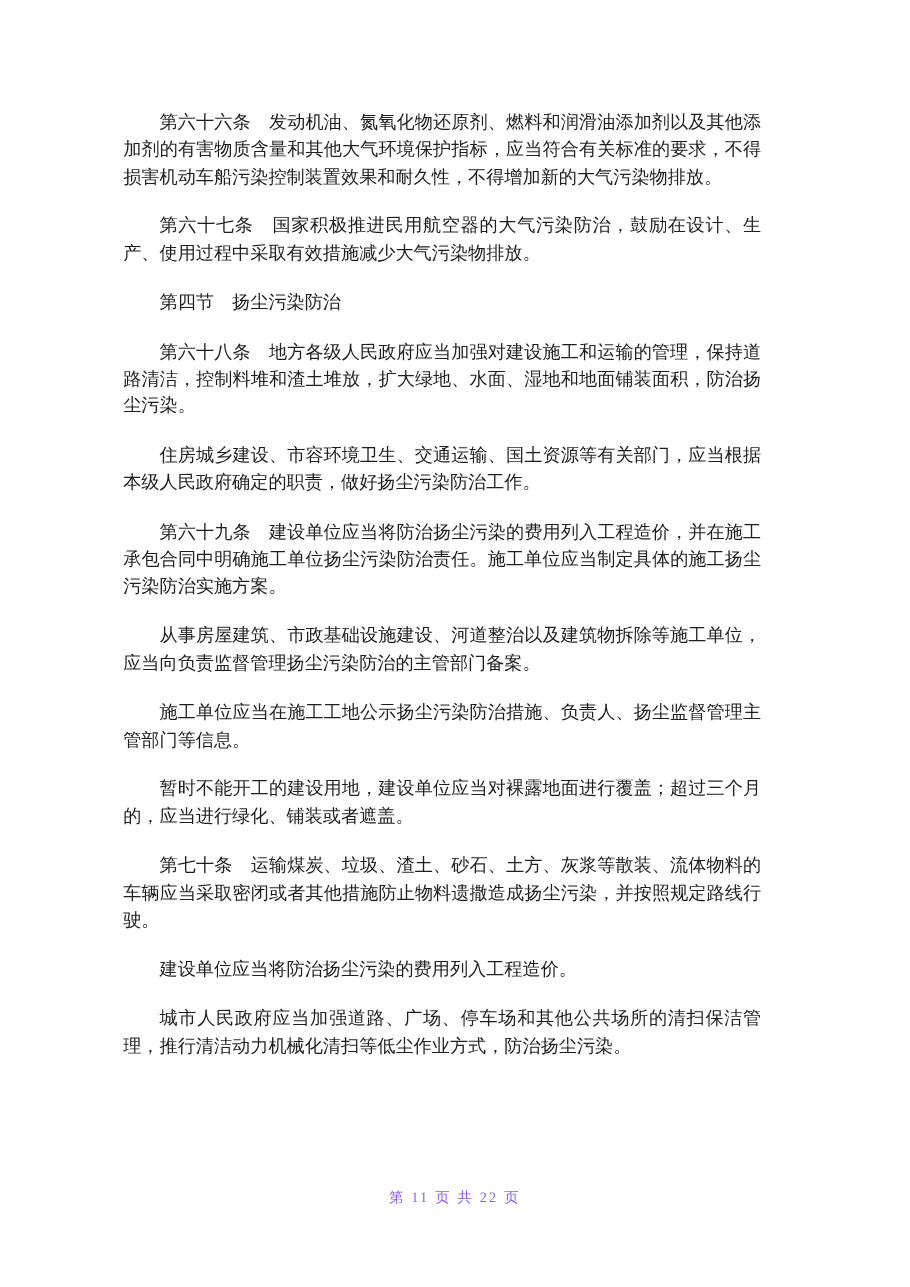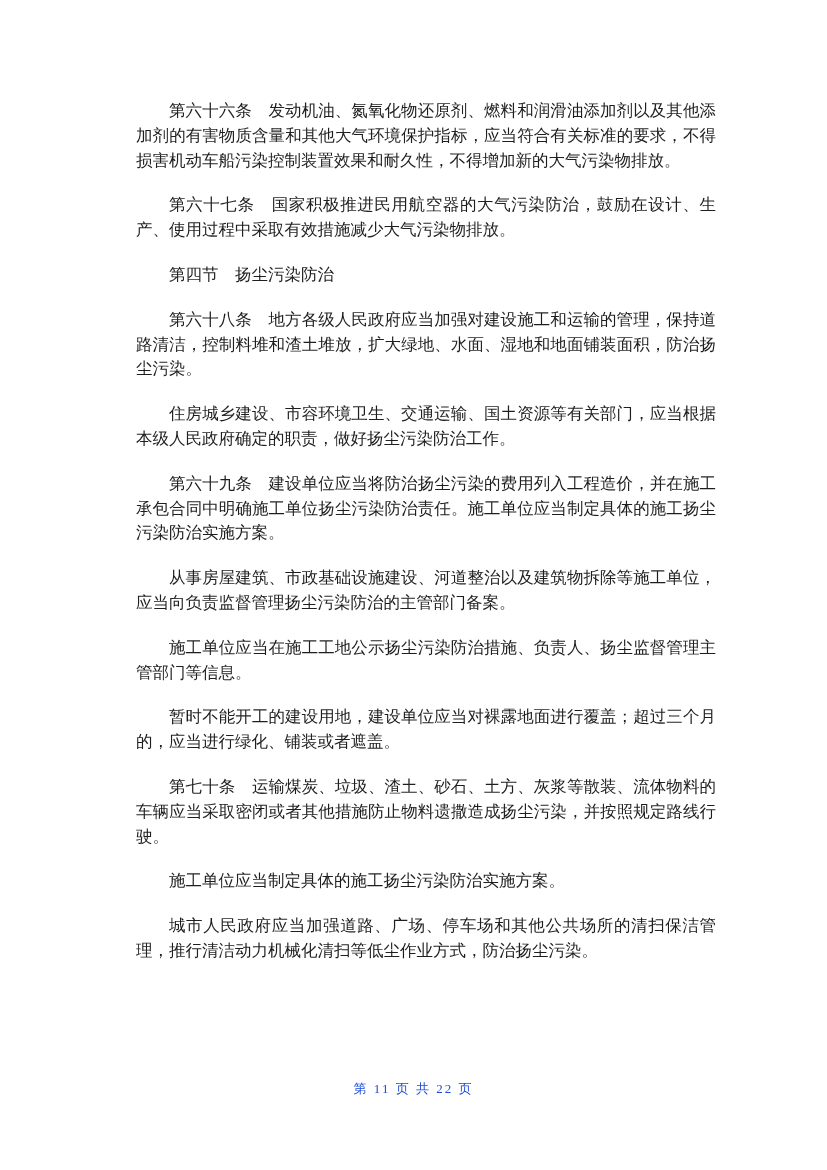--- a/index.html
+++ b/index.html
@@ -11,21 +11,21 @@
     position: relative;
     width: 827px;
     height: 1170px;
     background: #ffffff;
     font-family: "Liberation Serif", "DejaVu Serif", serif;
     color: #1e1e1e;
     overflow: hidden;
   }
   .content {
     position: absolute;
-    left: 136px;
+    left: 112px;
     top: 99px;
     width: 580px;
   }
   .content p.body {
     font-size: 16.5px;
     line-height: 24.8px;
     text-align: justify;
     text-justify: inter-ideograph;
     text-indent: 2em;
     margin: 0 0 20px 0;
@@ -39,35 +39,35 @@
     margin: 4px 0 20px 0;
   }
   .footer {
     position: absolute;
     top: 1080px;
     left: 0;
     width: 100%;
     text-align: center;
     font-size: 13px;
     letter-spacing: 2px;
-    color: #1d4ed8;
+    color: #8b5cf6;
   }
 </style>
 </head>
 <body>
 
 <div class="page">
   <div class="content" id="doc-content">
       <p class="body">第六十六条　发动机油、氮氧化物还原剂、燃料和润滑油添加剂以及其他添加剂的有害物质含量和其他大气环境保护指标，应当符合有关标准的要求，不得损害机动车船污染控制装置效果和耐久性，不得增加新的大气污染物排放。</p>
       <p class="body">第六十七条　国家积极推进民用航空器的大气污染防治，鼓励在设计、生产、使用过程中采取有效措施减少大气污染物排放。</p>
       <h3 class="heading">第四节　扬尘污染防治</h3>
       <p class="body">第六十八条　地方各级人民政府应当加强对建设施工和运输的管理，保持道路清洁，控制料堆和渣土堆放，扩大绿地、水面、湿地和地面铺装面积，防治扬尘污染。</p>
       <p class="body">住房城乡建设、市容环境卫生、交通运输、国土资源等有关部门，应当根据本级人民政府确定的职责，做好扬尘污染防治工作。</p>
       <p class="body">第六十九条　建设单位应当将防治扬尘污染的费用列入工程造价，并在施工承包合同中明确施工单位扬尘污染防治责任。施工单位应当制定具体的施工扬尘污染防治实施方案。</p>
       <p class="body">从事房屋建筑、市政基础设施建设、河道整治以及建筑物拆除等施工单位，应当向负责监督管理扬尘污染防治的主管部门备案。</p>
       <p class="body">施工单位应当在施工工地公示扬尘污染防治措施、负责人、扬尘监督管理主管部门等信息。</p>
       <p class="body">暂时不能开工的建设用地，建设单位应当对裸露地面进行覆盖；超过三个月的，应当进行绿化、铺装或者遮盖。</p>
       <p class="body">第七十条　运输煤炭、垃圾、渣土、砂石、土方、灰浆等散装、流体物料的车辆应当采取密闭或者其他措施防止物料遗撒造成扬尘污染，并按照规定路线行驶。</p>
-      <p class="body">施工单位应当制定具体的施工扬尘污染防治实施方案。</p>
+      <p class="body">建设单位应当将防治扬尘污染的费用列入工程造价。</p>
       <p class="body">城市人民政府应当加强道路、广场、停车场和其他公共场所的清扫保洁管理，推行清洁动力机械化清扫等低尘作业方式，防治扬尘污染。</p>
     </div>
   <div class="footer">第 11 页 共 22 页</div>
 </div>
 
 </body></html>

